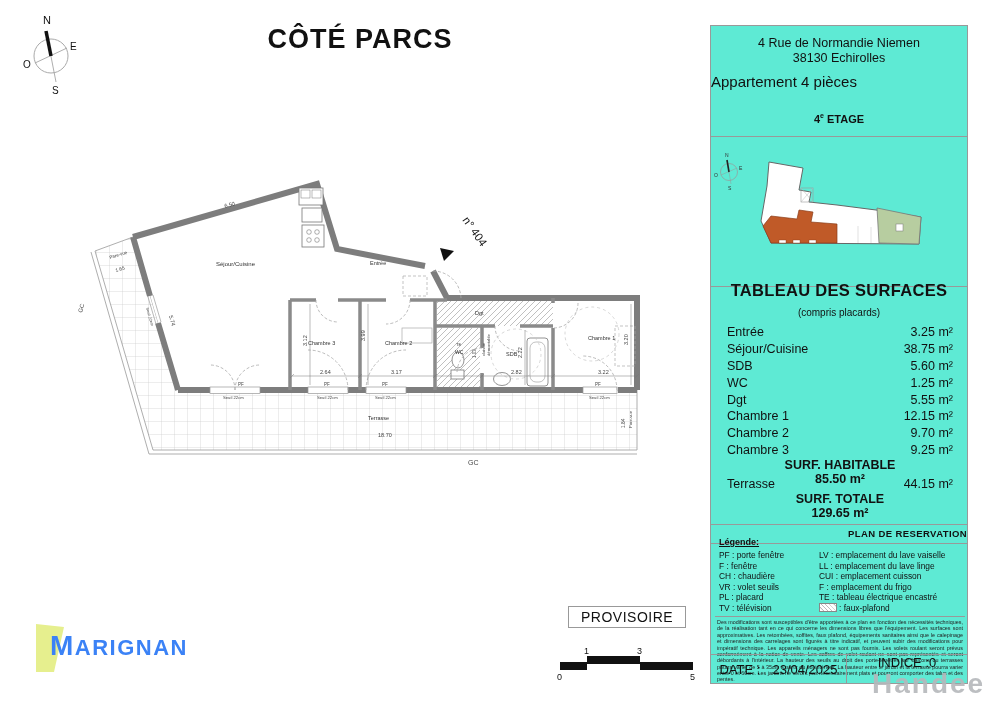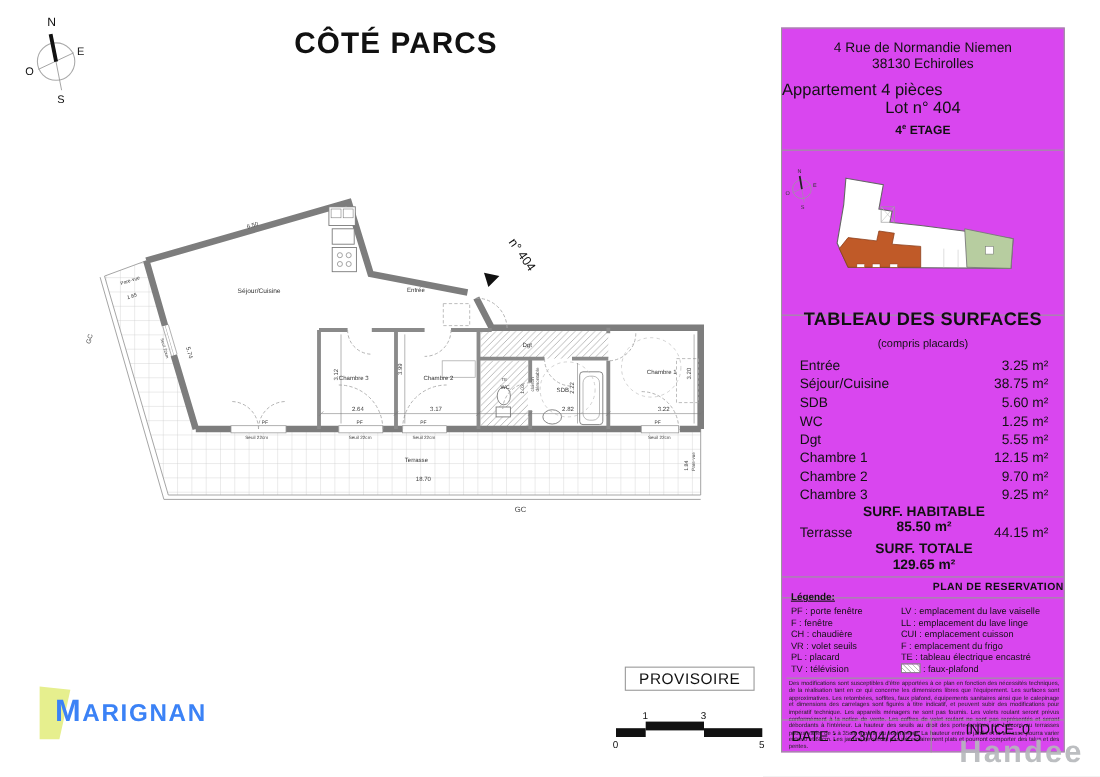--- a/index.html
+++ b/index.html
@@ -6,21 +6,21 @@
   .page{position:relative;width:1000px;height:706px;background:#ffffff;
         font-family:"Liberation Sans",sans-serif;color:#111;overflow:hidden;}
   .abs{position:absolute;}
   svg{font-family:"Liberation Sans",sans-serif;}
 
   
   .sheet-title{left:240px;top:24px;width:240px;text-align:center;
     font-size:27px;font-weight:600;letter-spacing:1px;}
 
   
-  .panel{left:710px;top:25px;width:256px;height:657px;border:1px solid #999;background:#d946ef;}
+  .panel{left:710px;top:25px;width:256px;height:657px;border:1px solid #999;background:#5eead4;}
   .addr{width:100%;text-align:center;font-size:12.5px;line-height:15px;}
   .addr-line1{top:10px;} .addr-line2{top:25px;}
   .apt{top:47px;width:100%;text-align:left;font-size:15px;}
   .lot{top:64px;width:100%;text-align:center;font-size:15px;}
   .etage{top:86px;width:100%;text-align:center;font-size:11px;font-weight:bold;}
   .etage sup{font-size:7px;}
   .sect-line{left:0;width:100%;border-top:1px solid #999;height:0;}
 
   .surf-title{top:255px;width:100%;text-align:center;font-size:16.5px;font-weight:bold;letter-spacing:.3px;}
   .surf-sub{top:281px;width:100%;text-align:center;font-size:10px;}
@@ -205,21 +205,20 @@
     <g>
       <polygon points="370,100 384,103 374,113" fill="#111"></polygon>
       <text transform="rotate(55 392 72)" x="392" y="72" font-size="11.5" fill="#111">n° 404</text>
     </g>
   </svg>
 
   <div class="abs panel">
     <div class="abs addr addr-line1">4 Rue de Normandie Niemen</div>
     <div class="abs addr addr-line2">38130 Echirolles</div>
     <div class="abs apt">Appartement 4 pièces</div>
-    <div class="abs lot">Lot n° 404</div>
     <div class="abs etage"><span>4</span><sup>e</sup>&nbsp;<span>ETAGE</span></div>
     <div class="abs sect-line" style="top:110px"></div>
 
     <svg class="abs" style="left:0;top:112px" width="254" height="148" viewBox="0 0 254 148">
       <g transform="translate(0,8)">
 
         <g>
           <circle cx="18" cy="26" r="8.5" fill="none" stroke="#999" stroke-width="0.7"></circle>
           <line x1="10" y1="29" x2="26" y2="22" stroke="#999" stroke-width="0.5"></line>
           <line x1="16" y1="14" x2="20" y2="38" stroke="#999" stroke-width="0.5"></line>

